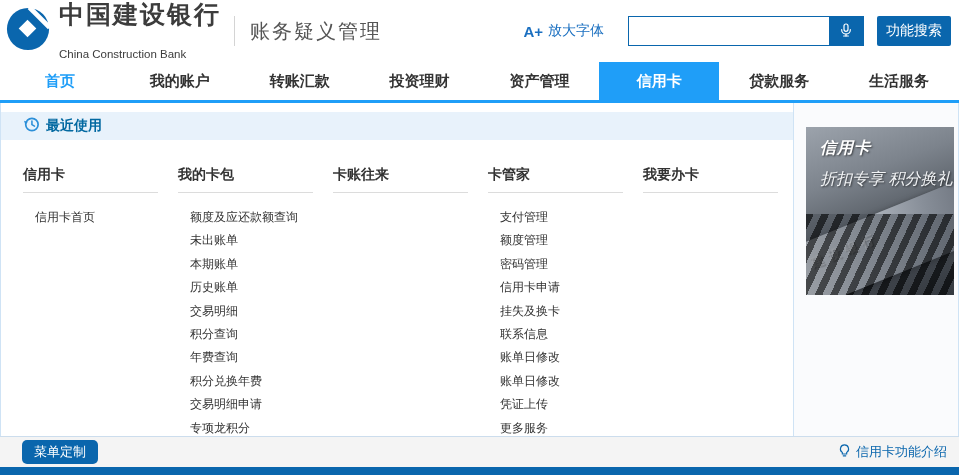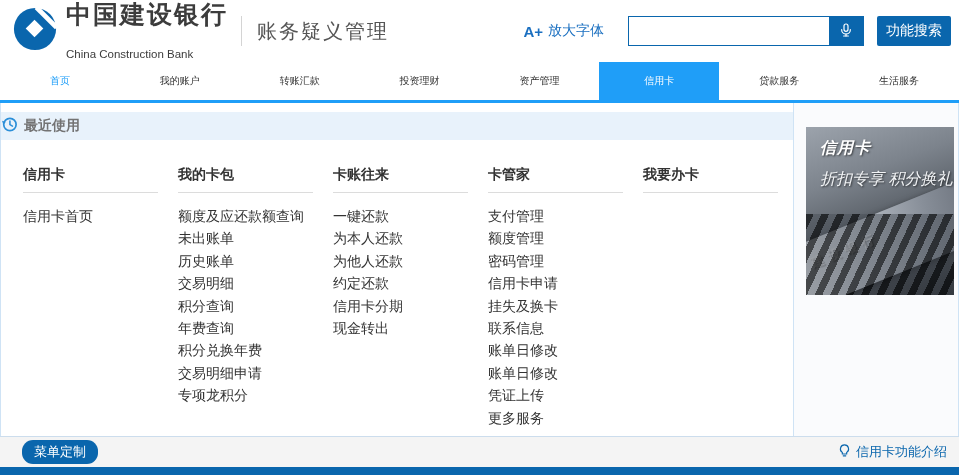--- a/index.html
+++ b/index.html
@@ -2,58 +2,58 @@
 <html style="--brand-blue: #0a66ad; --active-blue: #1f9ef8; --link-blue: #1a6fc0; --panel-border: #cfe3f5; --recent-bar-bg: #e8f2fb; --footer-bg: #f4f4f4; --text-dark: #333333;"><head>
 <meta charset="utf-8">
 <style>
   html,body{margin:0;padding:0;background:#fff;}
   body{width:959px;height:475px;overflow:hidden;
        font-family:"Liberation Sans","DejaVu Sans",sans-serif;color:#333;}
   .page{position:relative;width:959px;height:475px;overflow:hidden;}
 
   
   .hdr{height:62px;display:flex;align-items:center;justify-content:space-between;background:#fff;}
-  .hdr-left{display:flex;align-items:center;padding-left:12px;}
+  .hdr-left{display:flex;align-items:center;padding-left:5px;}
   .logo{flex:0 0 auto;margin-right:8px;}
   .bank-cn{font-size:25px;font-weight:bold;color:#3c3c3c;letter-spacing:2px;line-height:1;}
   .bank-en{font-size:11.5px;color:#3c3c3c;margin-top:21px;}
   .hdr-divider{width:1px;height:30px;background:#d4d4d4;margin:0 15px 0 13px;}
   .portal-title{font-size:20px;color:#555;letter-spacing:2px;}
   .hdr-right{display:flex;align-items:center;padding-right:8px;}
   .font-zoom{display:flex;align-items:center;color:var(--link-blue,#1a6fc0);
              font-size:14px;cursor:pointer;margin-right:24px;text-decoration:none;}
   .az{font-weight:bold;font-size:15px;margin-right:5px;}
   .searchbox{display:flex;height:30px;border:1px solid var(--brand-blue,#0a66ad);box-sizing:border-box;background:#fff;}
   .searchbox input{width:200px;height:100%;border:none;outline:none;padding:0 6px;
                    font-size:13px;box-sizing:border-box;font-family:inherit;}
   .mic-btn{width:34px;height:100%;background:var(--brand-blue,#0a66ad);border:none;cursor:pointer;
            display:flex;align-items:center;justify-content:center;padding:0;}
   .search-btn{width:74px;height:30px;margin-left:13px;background:var(--brand-blue,#0a66ad);
               color:#fff;border:none;border-radius:2px;font-size:14px;cursor:pointer;font-family:inherit;}
 
   
   .tabs{height:38px;display:flex;border-bottom:3px solid var(--active-blue,#1f9ef8);background:#fff;}
-  .tab{flex:1;display:flex;align-items:center;justify-content:center;font-size:10px;color:#333;cursor:pointer;}
+  .tab{flex:1;display:flex;align-items:center;justify-content:center;font-size:15px;color:#333;cursor:pointer;font-weight:bold;}
   .tab.home{color:var(--active-blue,#1f9ef8);}
   .tab.active{background:var(--active-blue,#1f9ef8);color:#fff;}
 
   
   .panel{height:333px;display:flex;border-left:1px solid var(--panel-border,#cfe3f5);
          border-right:1px solid var(--panel-border,#cfe3f5);box-sizing:border-box;background:#fff;}
   .main{width:792px;flex:0 0 auto;}
   .recent-bar{margin-top:9px;height:28px;background:var(--recent-bar-bg,#e8f2fb);
-              display:flex;align-items:center;gap:6px;
-              font-size:14px;font-weight:bold;color:#737373;}
+              display:flex;align-items:center;padding-left:22px;gap:6px;
+              font-size:14px;font-weight:bold;color:#0369a1;}
   .cols{display:flex;padding-left:22px;margin-top:26px;}
   .col{width:155px;flex:0 0 auto;}
   .col-title{font-size:14px;font-weight:bold;color:#333;}
   .col-rule{height:1px;background:#dcdcdc;width:135px;margin:8px 0 12px;}
   .col ul{list-style:none;margin:0;padding:0;}
   .col li{line-height:22.4px;}
-  .col li a{font-size:14px;color:#333;text-decoration:none;cursor:pointer;}
+  .col li a{font-size:12px;color:#333;text-decoration:none;cursor:pointer;margin-left:12px;}
 
   
   .side{flex:1;background:#fafbfd;border-left:1px solid var(--panel-border,#cfe3f5);box-sizing:border-box;}
   .promo{position:relative;width:148px;height:168px;margin:24px 0 0 12px;overflow:hidden;cursor:pointer;
          background:linear-gradient(160deg,#9ca3ac 0%,#7c838c 30%,#4e545b 62%,#26292e 100%);}
   .promo-kb{position:absolute;left:0;right:0;bottom:0;height:48%;opacity:.85;
             background:repeating-linear-gradient(115deg,rgba(10,12,14,.85) 0 7px,rgba(70,76,84,.55) 7px 14px);}
   .promo-card{position:absolute;left:-30px;bottom:16px;width:205px;height:64px;
               transform:rotate(-22deg);border-radius:6px;
               background:linear-gradient(100deg,#f2f4f7 0%,#c3c9d1 35%,#878e98 75%,#6a707a 100%);
@@ -62,21 +62,21 @@
           color:rgba(255,255,255,.55);text-shadow:1px 1px 1px rgba(0,0,0,.4);filter:blur(.6px);}
   .promo-title{position:absolute;left:14px;top:11px;color:#fff;font-size:16px;font-weight:bold;
                font-style:italic;letter-spacing:1px;text-shadow:1px 1px 2px rgba(0,0,0,.6);}
   .promo-sub{position:absolute;left:14px;top:42px;color:#f2f4f6;font-size:16px;font-style:italic;
              text-shadow:1px 1px 2px rgba(0,0,0,.6);text-align:right;}
 
   
   .ftr{height:31px;background:var(--footer-bg,#f4f4f4);border-top:1px solid #ccdded;box-sizing:border-box;
        display:flex;align-items:center;justify-content:space-between;padding:0 12px 0 22px;}
   .customize-btn{min-width:76px;height:24px;background:var(--brand-blue,#0a66ad);color:#fff;border:none;
-                 border-radius:11px;font-size:13px;cursor:pointer;font-family:inherit;padding:0 12px;}
+                 border-radius:5px;font-size:13px;cursor:pointer;font-family:inherit;padding:0 12px;}
   .intro-link{display:flex;align-items:center;gap:4px;color:var(--brand-blue,#0a66ad);
               font-size:13px;cursor:pointer;text-decoration:none;}
   .bottom-strip{height:8px;background:var(--brand-blue,#0a66ad);}
 </style>
 </head>
 <body>
 
 <div class="page">
 
   <header class="hdr">
@@ -150,41 +150,34 @@
             <li><a>信用卡首页</a></li>
           </ul>
         </div>
 
         <div class="col">
           <div class="col-title">我的卡包</div>
           <div class="col-rule"></div>
           <ul>
             <li><a>额度及应还款额查询</a></li>
             <li><a>未出账单</a></li>
+            <li><a>本期账单</a></li>
             <li><a>历史账单</a></li>
             <li><a>交易明细</a></li>
             <li><a>积分查询</a></li>
             <li><a>年费查询</a></li>
             <li><a>积分兑换年费</a></li>
             <li><a>交易明细申请</a></li>
             <li><a>专项龙积分</a></li>
           </ul>
         </div>
 
         <div class="col">
           <div class="col-title">卡账往来</div>
           <div class="col-rule"></div>
-          <ul>
-            <li><a>一键还款</a></li>
-            <li><a>为本人还款</a></li>
-            <li><a>为他人还款</a></li>
-            <li><a>约定还款</a></li>
-            <li><a>信用卡分期</a></li>
-            <li><a>现金转出</a></li>
-          </ul>
         </div>
 
         <div class="col">
           <div class="col-title">卡管家</div>
           <div class="col-rule"></div>
           <ul>
             <li><a>支付管理</a></li>
             <li><a>额度管理</a></li>
             <li><a>密码管理</a></li>
             <li><a>信用卡申请</a></li>

